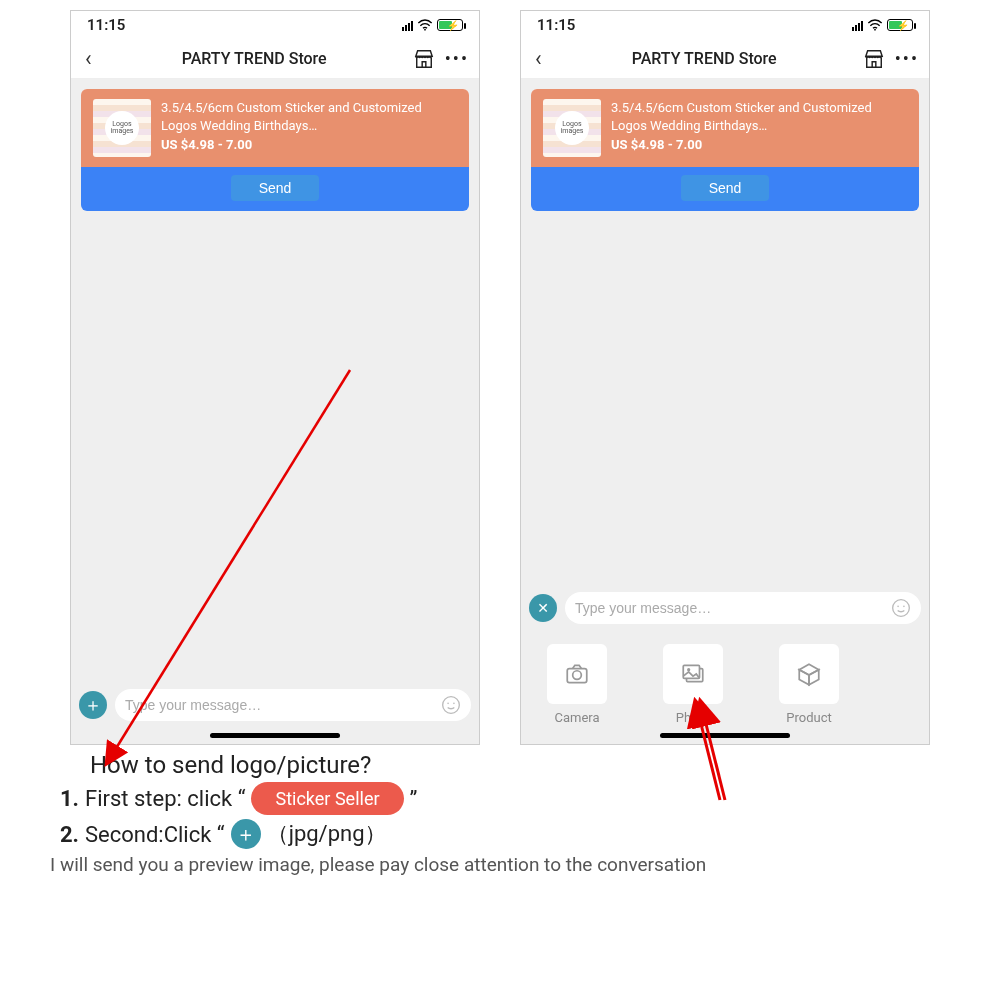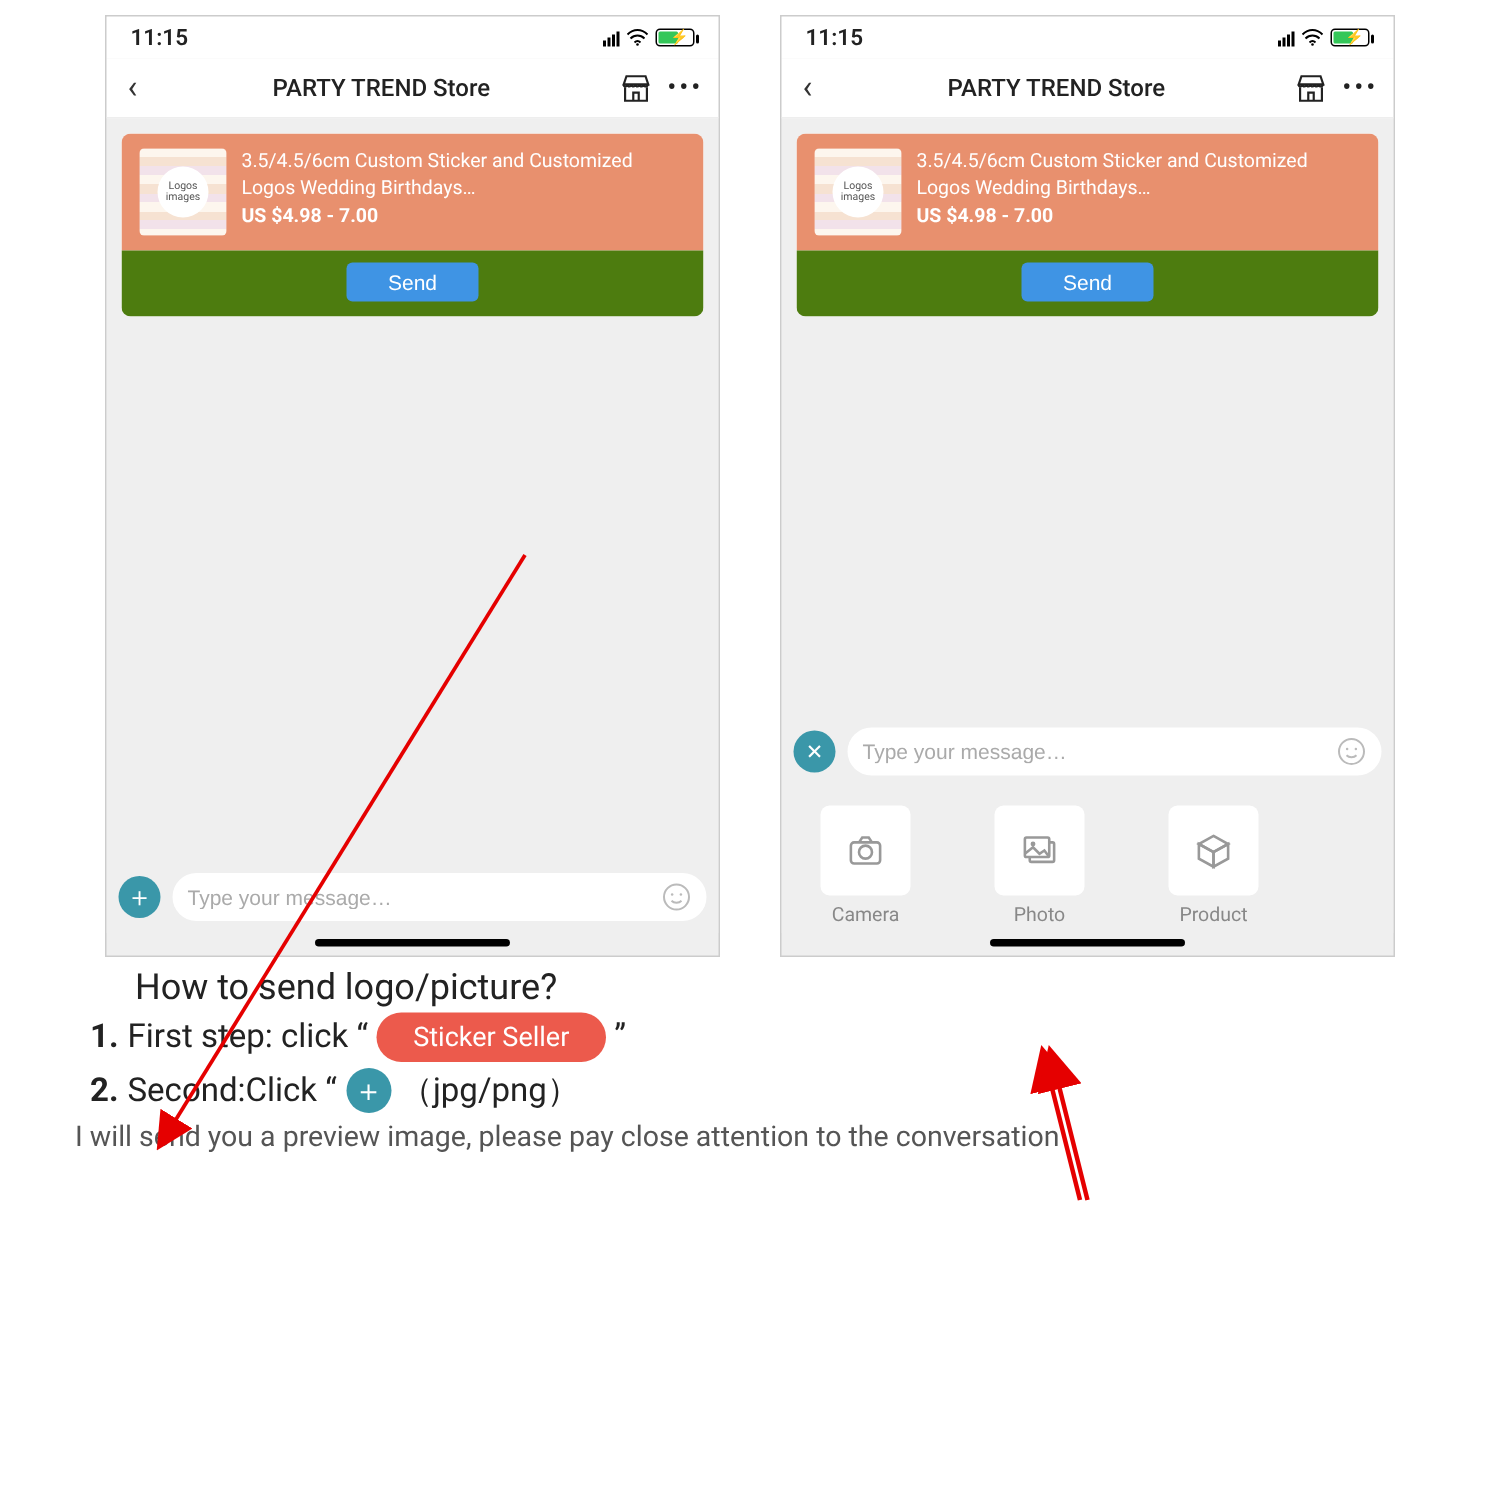--- a/index.html
+++ b/index.html
@@ -20,21 +20,21 @@
   }
 
   .phones {
     display: flex;
     gap: 40px;
     justify-content: center;
   }
 
   .phone {
     width: 410px;
-    height: 628px;
+    height: 735px;
     border: 1px solid #ccc;
     background: #efefef;
     position: relative;
     display: flex;
     flex-direction: column;
     overflow: hidden;
   }
 
   
   .status-bar {
@@ -122,21 +122,21 @@
     background-image: repeating-linear-gradient(180deg,#fdf6ee 0 6px,#f6e2d2 6px 12px,#f2e2ea 12px 18px);
     position:relative;
   }
   .product-thumb .circle {
     width:34px; height:34px; border-radius:50%; background:#fff;
     display:flex; align-items:center; justify-content:center;
     flex-direction:column; line-height:1;
   }
   .product-info { flex:1; font-size:13px; line-height:1.35; }
   .product-info .price { font-weight:700; margin-top:2px; }
-  .send-row { text-align:center; padding: 8px 0 10px 0; background:#4d7c0f; }
+  .send-row { text-align:center; padding: 8px 0 10px 0; background:#3b82f6; }
   .send-btn {
     background:#3f94e4; color:#fff; border:none; border-radius:4px;
     padding: 5px 28px; font-size:14px; cursor:pointer;
   }
 
   
   .input-bar {
     background:#efefef;
     display:flex;
     align-items:center;

